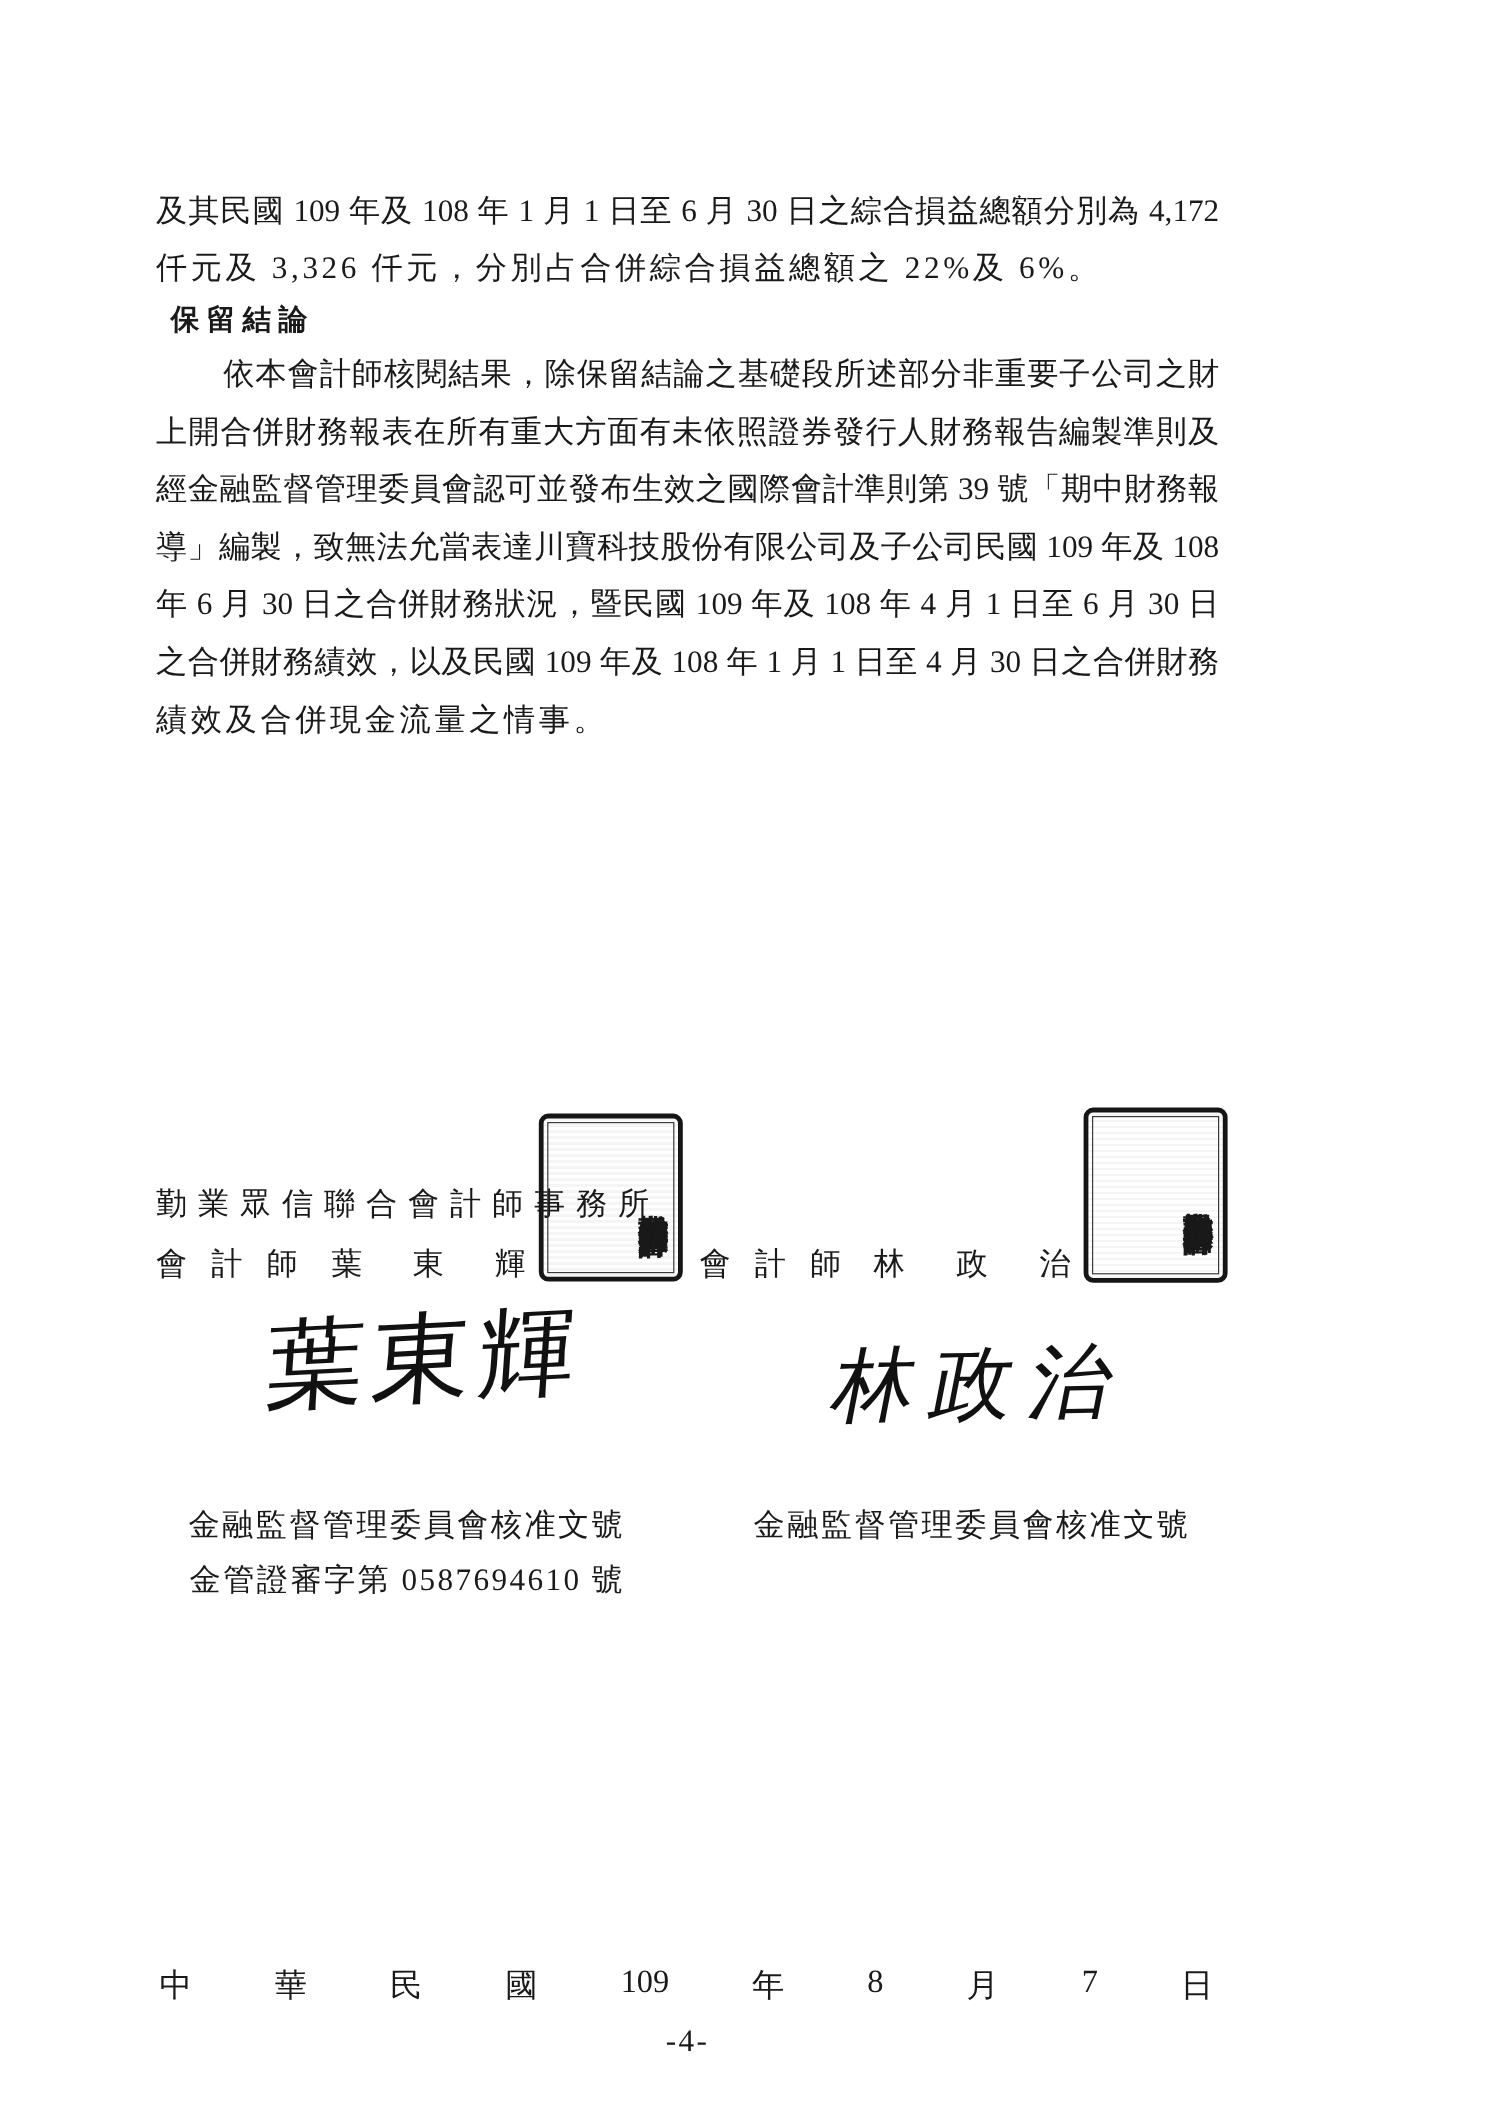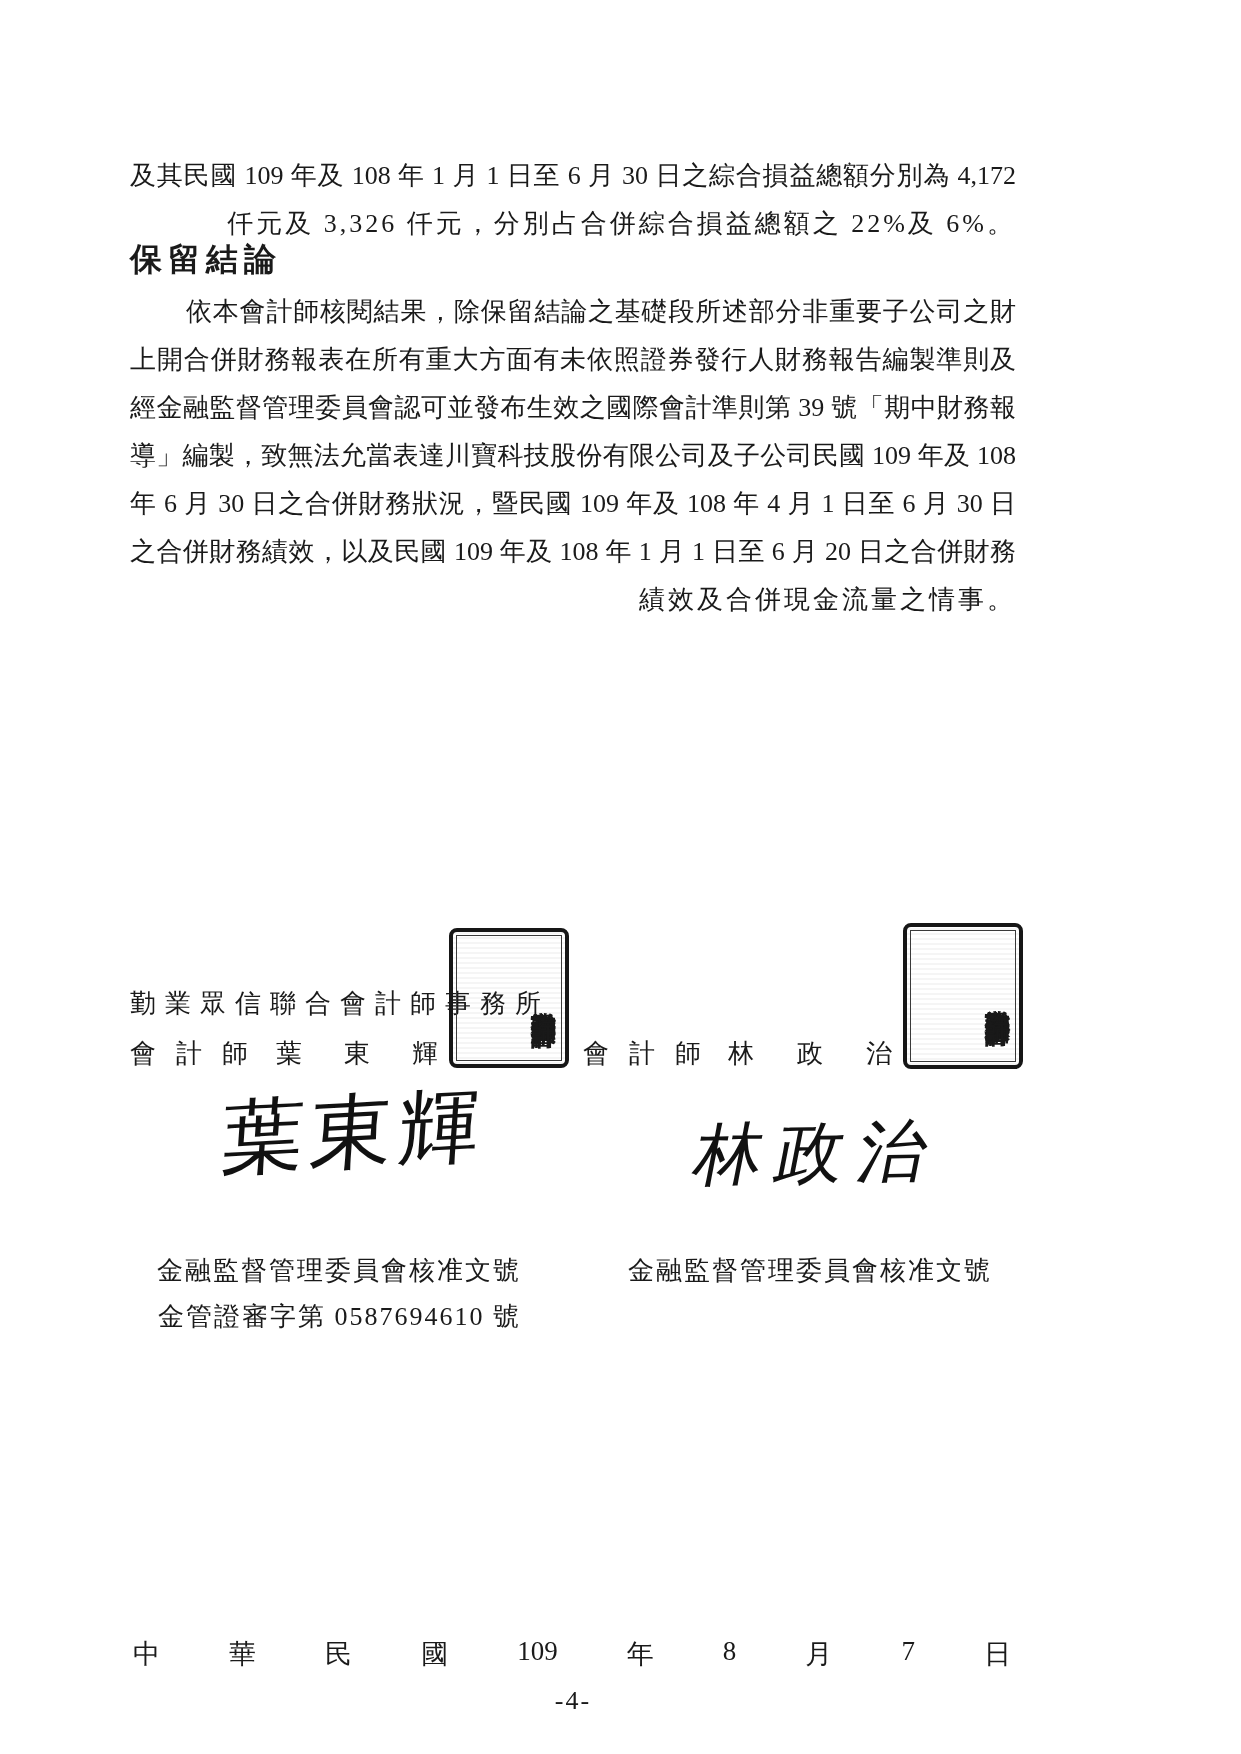--- a/index.html
+++ b/index.html
@@ -23,31 +23,31 @@
     font-size: 26px;
   }
   .jline {
     text-align: justify;
     text-align-last: justify;
     text-justify: inter-character;
     line-height: 48px;
     white-space: normal;
   }
   .lline {
-    text-align: right;
+    text-align: left;
     line-height: 48px;
     letter-spacing: 3px;
   }
   .indent { padding-left: 56px; }
   .heading {
     position: absolute;
     left: 130px;
     top: 238px;
-    margin: 0;
-    font-size: 32px;
+    margin: 12px;
+    font-size: 24px;
     font-weight: bold;
     letter-spacing: 6px;
   }
   .firm {
     position: absolute;
     left: 130px;
     top: 986px;
     font-size: 26px;
     letter-spacing: 9px;
   }
@@ -143,21 +143,21 @@
   </div>
 
   <h2 class="heading">保留結論</h2>
 
   <div class="textblock" style="top:288px">
     <div class="jline indent">依本會計師核閱結果，除保留結論之基礎段所述部分非重要子公司之財</div>
     <div class="jline">上開合併財務報表在所有重大方面有未依照證券發行人財務報告編製準則及</div>
     <div class="jline">經金融監督管理委員會認可並發布生效之國際會計準則第 39 號「期中財務報</div>
     <div class="jline">導」編製，致無法允當表達川寶科技股份有限公司及子公司民國 109 年及 108</div>
     <div class="jline">年 6 月 30 日之合併財務狀況，暨民國 109 年及 108 年 4 月 1 日至 6 月 30 日</div>
-    <div class="jline">之合併財務績效，以及民國 109 年及 108 年 1 月 1 日至 6 月 20 日之合併財務</div>
+    <div class="jline">之合併財務績效，以及民國 109 年及 108 年 1 月 1 日至 4 月 30 日之合併財務</div>
     <div class="lline">績效及合併現金流量之情事。</div>
   </div>
 
   <div class="firm">勤業眾信聯合會計師事務所</div>
 
   <div class="acct-label" style="left:130px">
     <span>會</span>
     <span>計</span>
     <span>師</span>
   </div>

